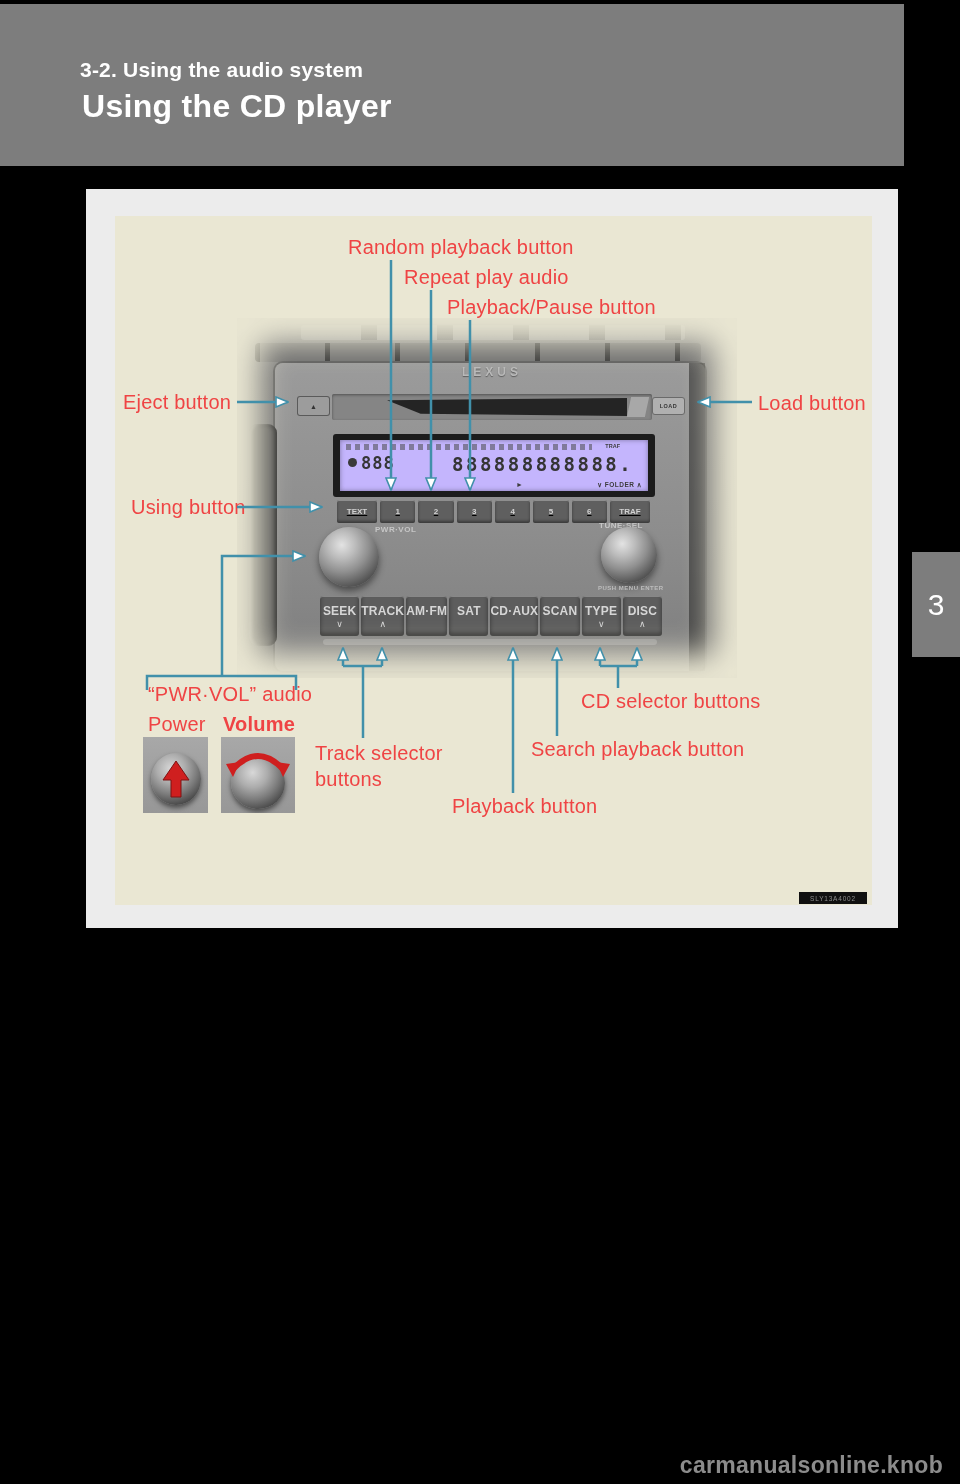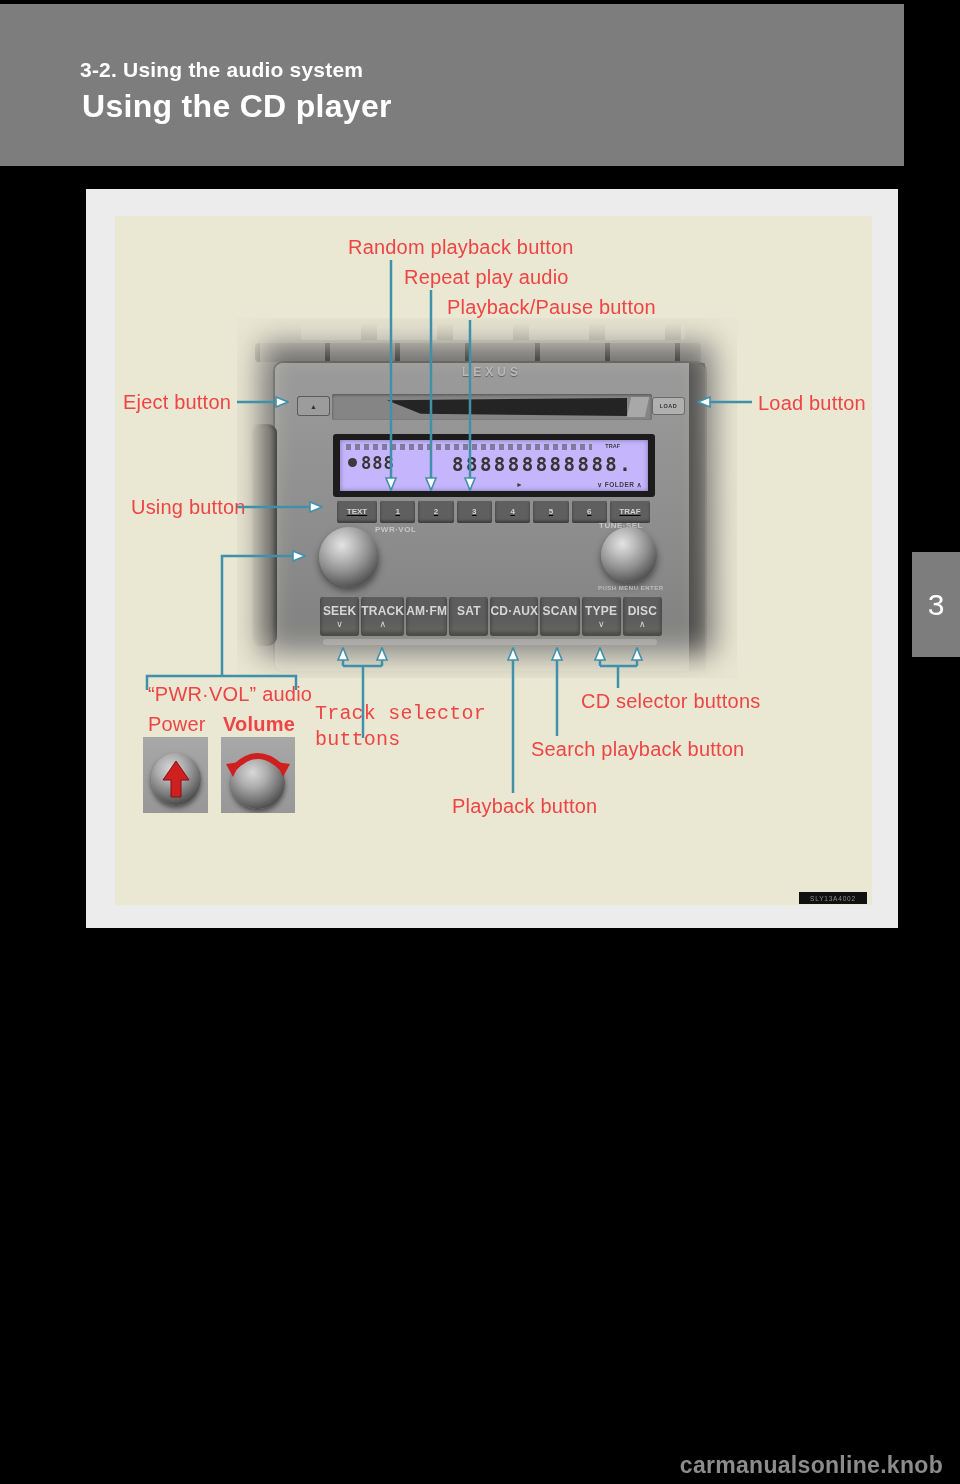--- a/index.html
+++ b/index.html
@@ -19,21 +19,21 @@
   .co{position:absolute;font-size:20px;line-height:23px;color:#ef4444;letter-spacing:.2px;z-index:6;white-space:nowrap;}
   #co-random{left:348px;top:236px;}
   #co-repeat{left:404px;top:266px;}
   #co-playpause{left:447px;top:296px;}
   #co-eject{left:123px;top:391px;}
   #co-load{left:758px;top:392px;}
   #co-text{left:131px;top:496px;}
   #co-pwrvol{left:148px;top:683px;}
   #co-power{left:148px;top:713px;}
   #co-volume{left:223px;top:713px;font-weight:bold;}
-  #co-track{left:315px;top:701px;line-height:26px;font-family:Liberation Mono, monospace;}
+  #co-track{left:315px;top:740px;line-height:26px;}
   #co-cdsel{left:581px;top:690px;}
   #co-search{left:531px;top:738px;}
   #co-playback{left:452px;top:795px;}
 
   
   .radio-photo{position:absolute;left:237px;top:318px;width:500px;height:360px;overflow:hidden;z-index:2;
                background:linear-gradient(180deg,#8a8a8a 0%,#787878 18%,#6b6b6b 100%);}
   .vignette{position:absolute;inset:0;box-shadow:inset 0 0 30px 24px #eae7d3;pointer-events:none;z-index:30;}
 
   .dash-top-buttons{position:absolute;left:64px;top:7px;width:384px;height:15px;border-radius:3px;

